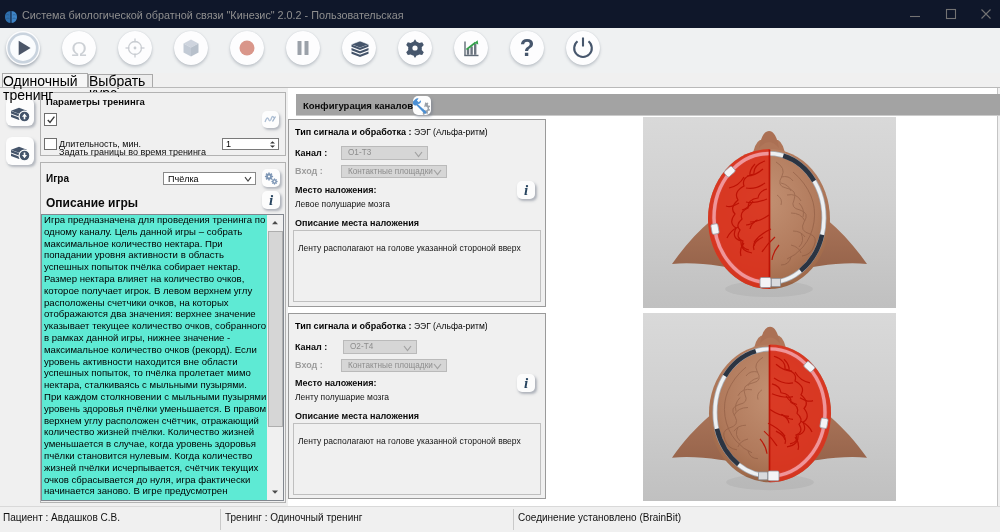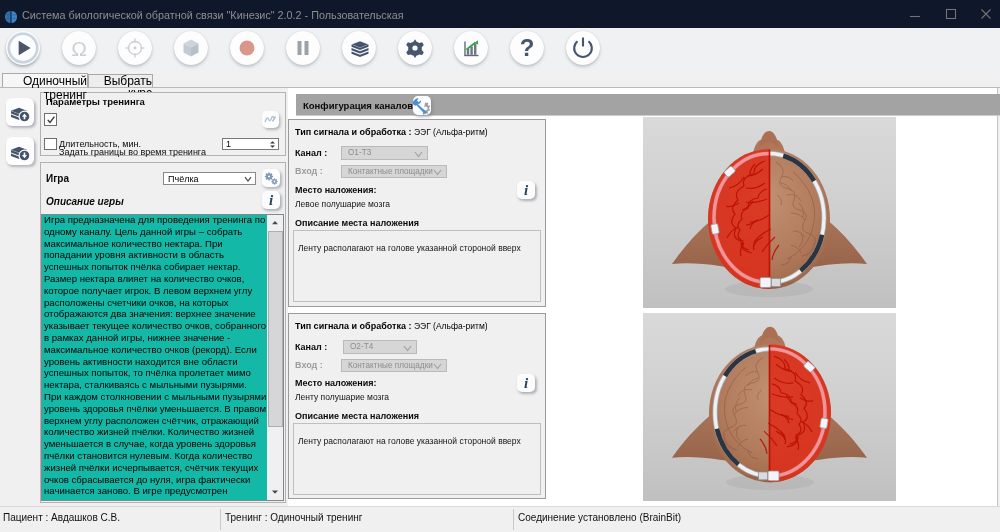--- a/index.html
+++ b/index.html
@@ -7,21 +7,21 @@
 body { font-family:"Liberation Sans", sans-serif; position:relative; background:#f0f0f0; }
 .abs { position:absolute; }
 .nw { white-space:nowrap; }
 
 #titlebar { left:0; top:0; width:1000px; height:28px; background:#0f172a; }
 #title-text { left:22px; top:9px; font-size:10.8px; color:#8f8f8f; }
 
 #toolbar { left:0; top:28px; width:1000px; height:45px; background:#eff1f2; }
 .tbtn { position:absolute; top:2.5px; width:34px; height:34px; border-radius:50%; background:#fdfdfe; box-shadow:0 2px 3px rgba(125,135,148,.4), 0 0 1px rgba(160,168,178,.5); }
 
-.tab { position:absolute; font-size:12px; color:#000; border:1px solid #a9a9a9; border-bottom:none; text-align:right; }
+.tab { position:absolute; font-size:14px; color:#000; border:1px solid #a9a9a9; border-bottom:none; text-align:left; }
 #tab1 { left:2px; top:73px; width:86px; height:14px; background:#f6f6f6; z-index:3; line-height:14px; }
 #tab2 { left:88px; top:74px; width:65px; height:13px; background:#ededed; line-height:12px; }
 #tabline { left:0; top:86.5px; width:1000px; height:1px; background:#b9b9b9; z-index:1; }
 
 .sqbtn { position:absolute; border-radius:6px; background:#fdfdfd; box-shadow:1.5px 2px 2.5px rgba(120,128,142,.5); }
 
 .gbox { position:absolute; border:1px solid #b2b2b2; }
 .gtitle { position:absolute; font-weight:bold; font-size:9.5px; color:#0a0a0a; white-space:nowrap; }
 .lbl9 { position:absolute; font-size:9px; color:#0a0a0a; white-space:nowrap; }
 .cb { position:absolute; width:12.5px; height:12.5px; background:#fff; border:1px solid #6e6e6e; }
@@ -203,23 +203,23 @@
           <g stroke="#7d96b5" stroke-width="1.2">
             <line x1="12.5" y1="9.4" x2="12.5" y2="15.6"></line>
             <line x1="9.4" y1="12.5" x2="15.6" y2="12.5"></line>
             <line x1="10.4" y1="10.4" x2="14.6" y2="14.6"></line>
             <line x1="14.6" y1="10.4" x2="10.4" y2="14.6"></line>
           </g>
           <circle cx="12.5" cy="12.5" r="0.9" fill="#fdfdfd"></circle>
         </g>
       </svg>
   </div>
-  <div class="gtitle" style="left:5px; top:33px; font-size:10px;font-style:italic;">Описание игры</div>
+  <div class="gtitle" style="left:5px; top:33px; font-size:12px;">Описание игры</div>
   <div class="ibtn" style="left:221px; top:28px;">i</div>
-  <div class="abs" style="left:0px; top:51px; width:243px; height:287px; background:#14b8a6; border:1px solid #82878f;">
+  <div class="abs" style="left:0px; top:51px; width:243px; height:287px; background:#5eead4; border:1px solid #82878f;">
     <div class="abs" style="left:2px; top:-1px; width:223px; font-size:9.6px; line-height:11.8px; color:#000;">Игра предназначена для проведения тренинга по одному каналу. Цель данной игры – собрать максимальное количество нектара. При попадании уровня активности в область успешных попыток пчёлка собирает нектар. Размер нектара влияет на количество очков, которое получает игрок. В левом верхнем углу расположены счетчики очков, на которых отображаются два значения: верхнее значение указывает текущее количество очков, собранного в рамках данной игры, нижнее значение - максимальное количество очков (рекорд). Если уровень активности находится вне области успешных попыток, то пчёлка пролетает мимо нектара, сталкиваясь с мыльными пузырями. При каждом столкновении с мыльными пузырями уровень здоровья пчёлки уменьшается. В правом верхнем углу расположен счётчик, отражающий количество жизней пчёлки. Количество жизней уменьшается в случае, когда уровень здоровья пчёлки становится нулевым. Когда количество жизней пчёлки исчерпывается, счётчик текущих очков сбрасывается до нуля, игра фактически начинается заново. В игре предусмотрен</div>
 
     <div class="abs" style="right:0; top:0; width:16px; height:285px; background:#f0f0f0;">
       <div class="abs" style="left:0; top:0; width:16px; height:16px;"><svg width="16" height="16">
             <path d="M5 9.2 L8 6 L11 9.2 Z" fill="#4a4a4a"></path>
           </svg></div>
       <div class="abs" style="left:0; bottom:0; width:16px; height:16px;"><svg width="16" height="16">
             <path d="M5 6.5 L8 9.7 L11 6.5 Z" fill="#4a4a4a"></path>
           </svg></div>
       <div class="abs" style="left:0.5px; top:16px; width:15px; height:196px; background:#d6d6d6; border:1px solid #aeaeae;"></div>

